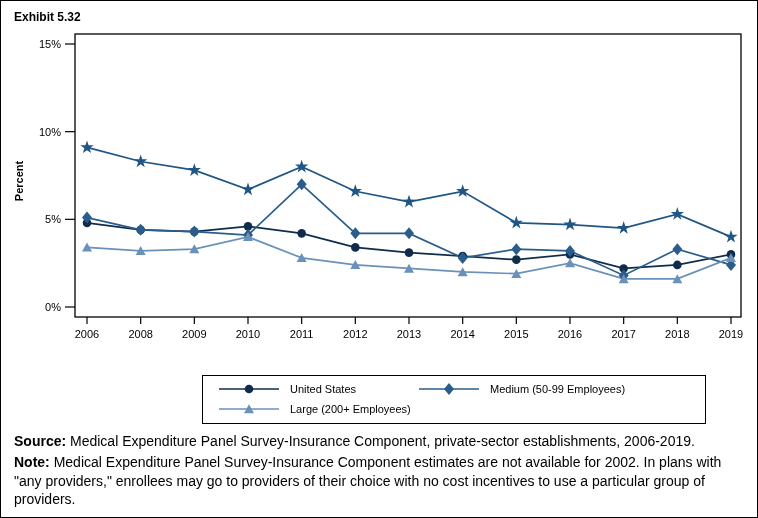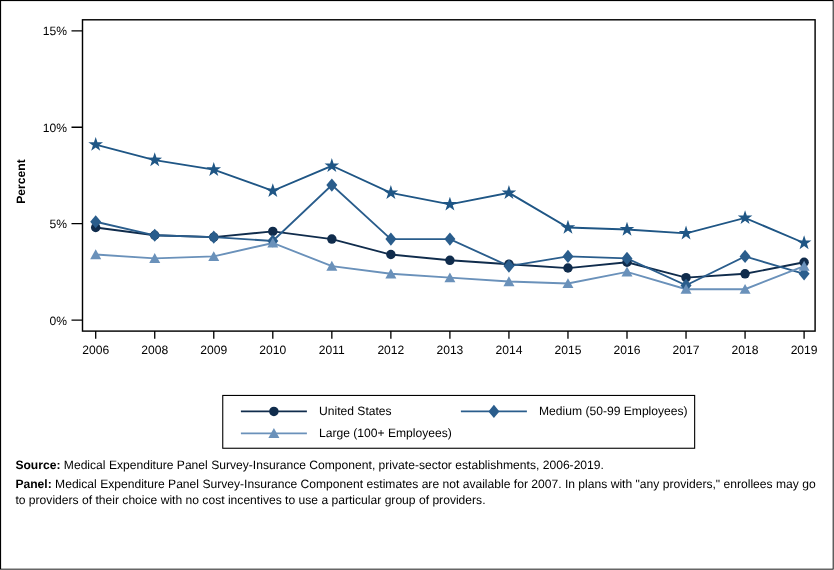--- a/index.html
+++ b/index.html
@@ -5,35 +5,36 @@
   html,body{margin:0;padding:0;background:#fff;}
   *{box-sizing:border-box;}
   body{font-family:"Liberation Sans", sans-serif;color:#000;}
   .page{width:758px;height:518px;border:1px solid #000;background:#fff;overflow:hidden;}
   .header{padding:9px 14px 0 13px;}
   .exhibit{font-size:12px;font-weight:bold;line-height:1.3;}
   .title{font-size:12px;font-weight:bold;line-height:1.3;max-width:712px;}
   #chart-svg{display:block;}
   #chart-svg text{font-family:"Liberation Sans", sans-serif;font-size:11px;fill:#000;}
   #chart-svg .ylab{font-weight:bold;}
-  .legend{width:430px;margin:1px 0 0 201px;border:1px solid #000;padding:5px 6px 5px 14px;
+  .legend{width:504px;margin:1px 0 0 201px;border:1px solid #000;padding:5px 6px 5px 14px;
           display:grid;grid-template-columns:200px 206px;grid-row-gap:3px;}
   .legend-item{display:flex;align-items:center;height:17px;}
   .legend-item svg{flex:0 0 auto;margin-right:9px;}
   .legend-item span{font-size:11px;white-space:nowrap;}
-  .footer{padding:8px 14px 0 13px;font-size:11px;line-height:1.32;}
+  .footer{padding:8px 14px 0 13px;font-size:14px;line-height:1.32;}
   .footer p{margin:0 0 3px 0;max-width:730px;}
   .footer b{font-weight:bold;}
 </style>
 </head>
 <body>
 
 <div class="page">
 
   <div class="header">
+    <div class="exhibit">Exhibit 5.32</div>
   </div>
 
   <svg id="chart-svg" width="758" height="348">
     <text class="ylab" x="22" y="155" text-anchor="middle" transform="rotate(-90 22 155)">Percent</text>
   <rect x="74" y="8" width="666" height="283" fill="none" stroke="#000" stroke-width="1.3"></rect>
       <g>
         <line x1="64" y1="281" x2="74" y2="281" stroke="#000" stroke-width="1.2"></line>
         <text x="60" y="285" text-anchor="end">0%</text>
         <line x1="64" y1="193.33333333333331" x2="74" y2="193.33333333333331" stroke="#000" stroke-width="1.2"></line>
         <text x="60" y="197.33333333333331" text-anchor="end">5%</text>
@@ -149,22 +150,22 @@
           <line x1="2" y1="8" x2="62" y2="8" stroke="#2a5d8c" stroke-width="1.7"></line>
           <polygon points="32,2 37,8 32,14 27,8" fill="#2a5d8c"></polygon>
         </svg>
       <span>Medium (50-99 Employees)</span>
     </div>
     <div class="legend-item">
       <svg width="64" height="16" class="sample">
           <line x1="2" y1="8" x2="62" y2="8" stroke="#6a91ba" stroke-width="1.7"></line>
           <polygon points="32,3.2 37,12.2 27,12.2" fill="#6a91ba"></polygon>
         </svg>
-      <span>Large (100+ Employees)</span>
+      <span>Large (200+ Employees)</span>
     </div>
   </div>
 
   <div class="footer">
     <p><b>Source:</b><span> Medical Expenditure Panel Survey-Insurance Component, private-sector establishments, 2006-2019.</span></p>
-    <p><b>Panel:</b><span> Medical Expenditure Panel Survey-Insurance Component estimates are not available for 2007. In plans with "any providers," enrollees may go to providers of their choice with no cost incentives to use a particular group of providers.</span></p>
+    <p><b>Note:</b><span> Medical Expenditure Panel Survey-Insurance Component estimates are not available for 2002. In plans with "any providers," enrollees may go to providers of their choice with no cost incentives to use a particular group of providers.</span></p>
   </div>
 
 </div>
 
 </body></html>

